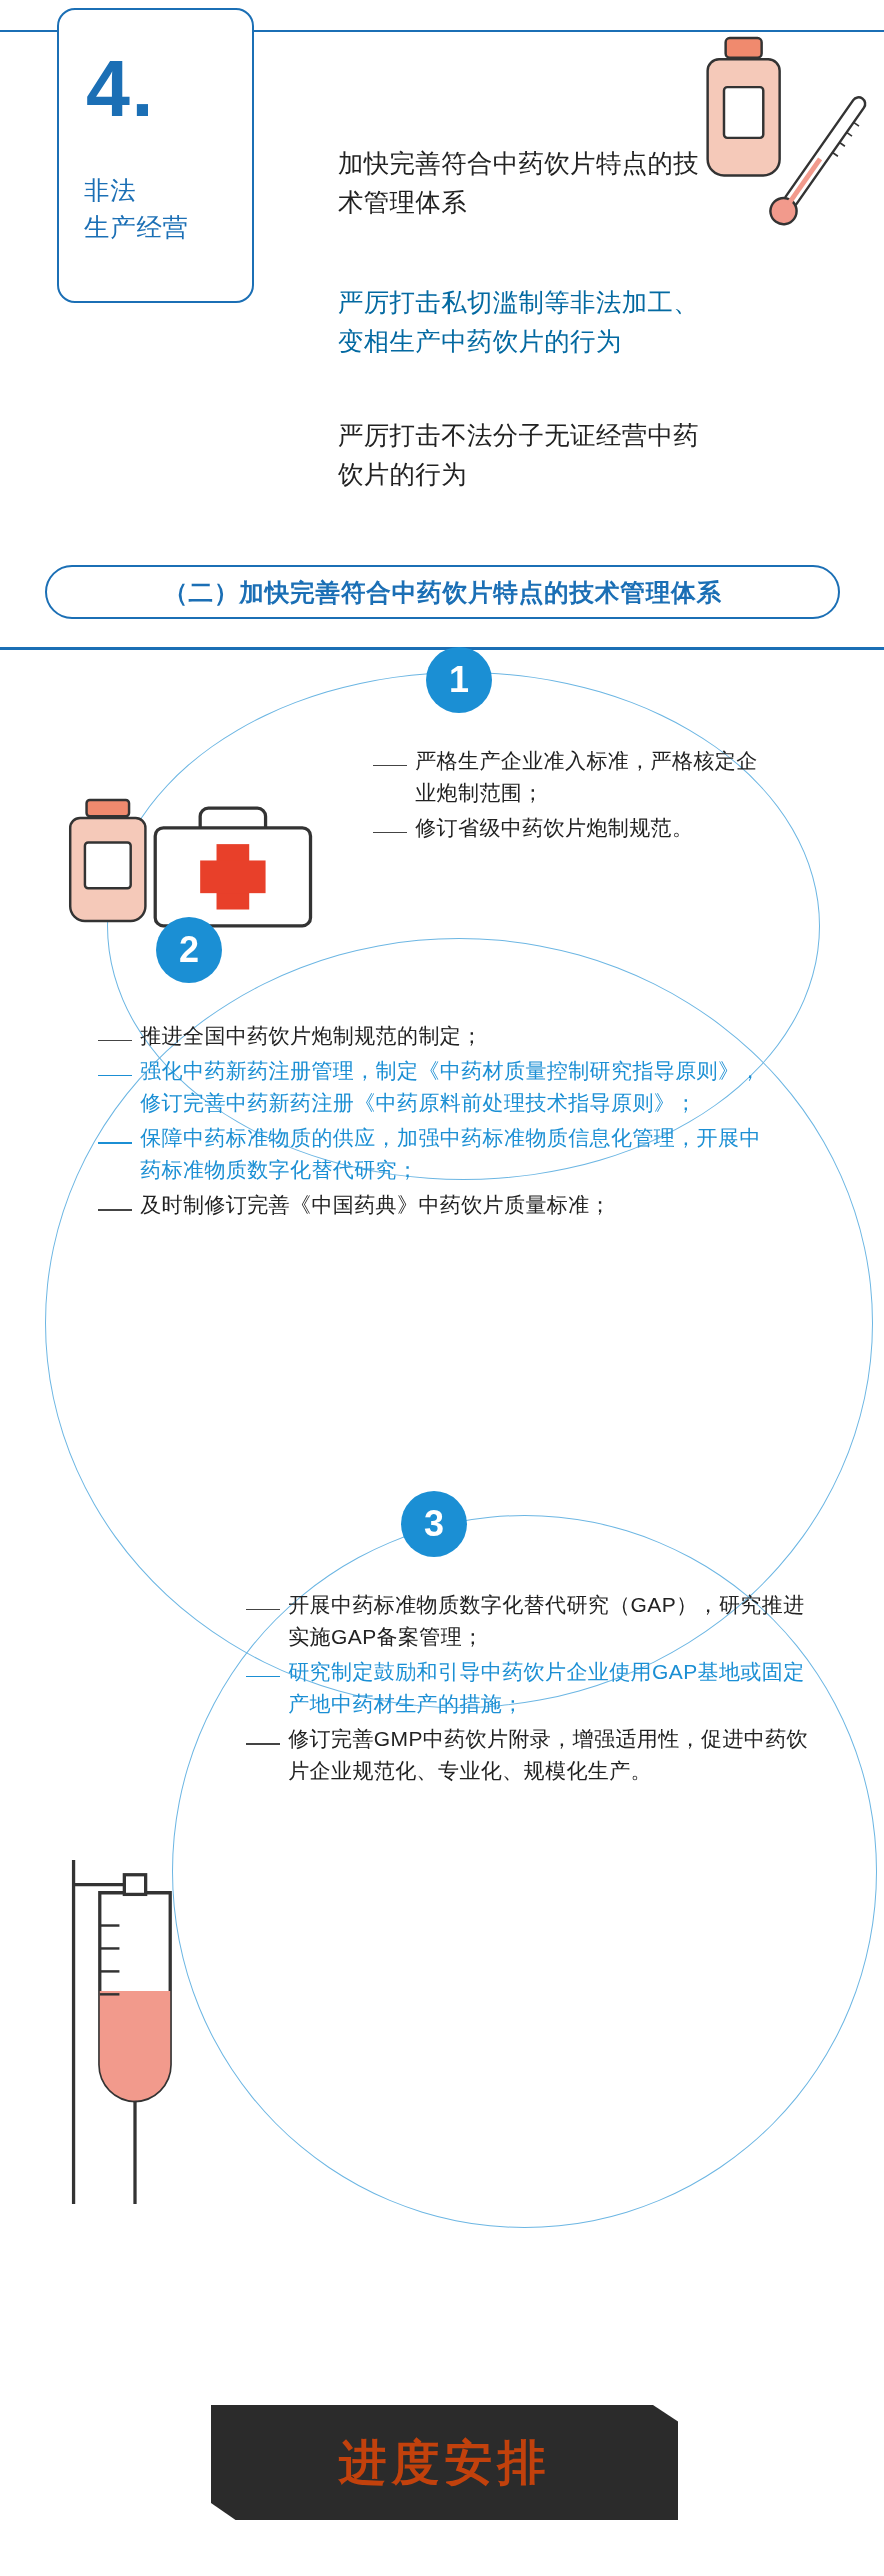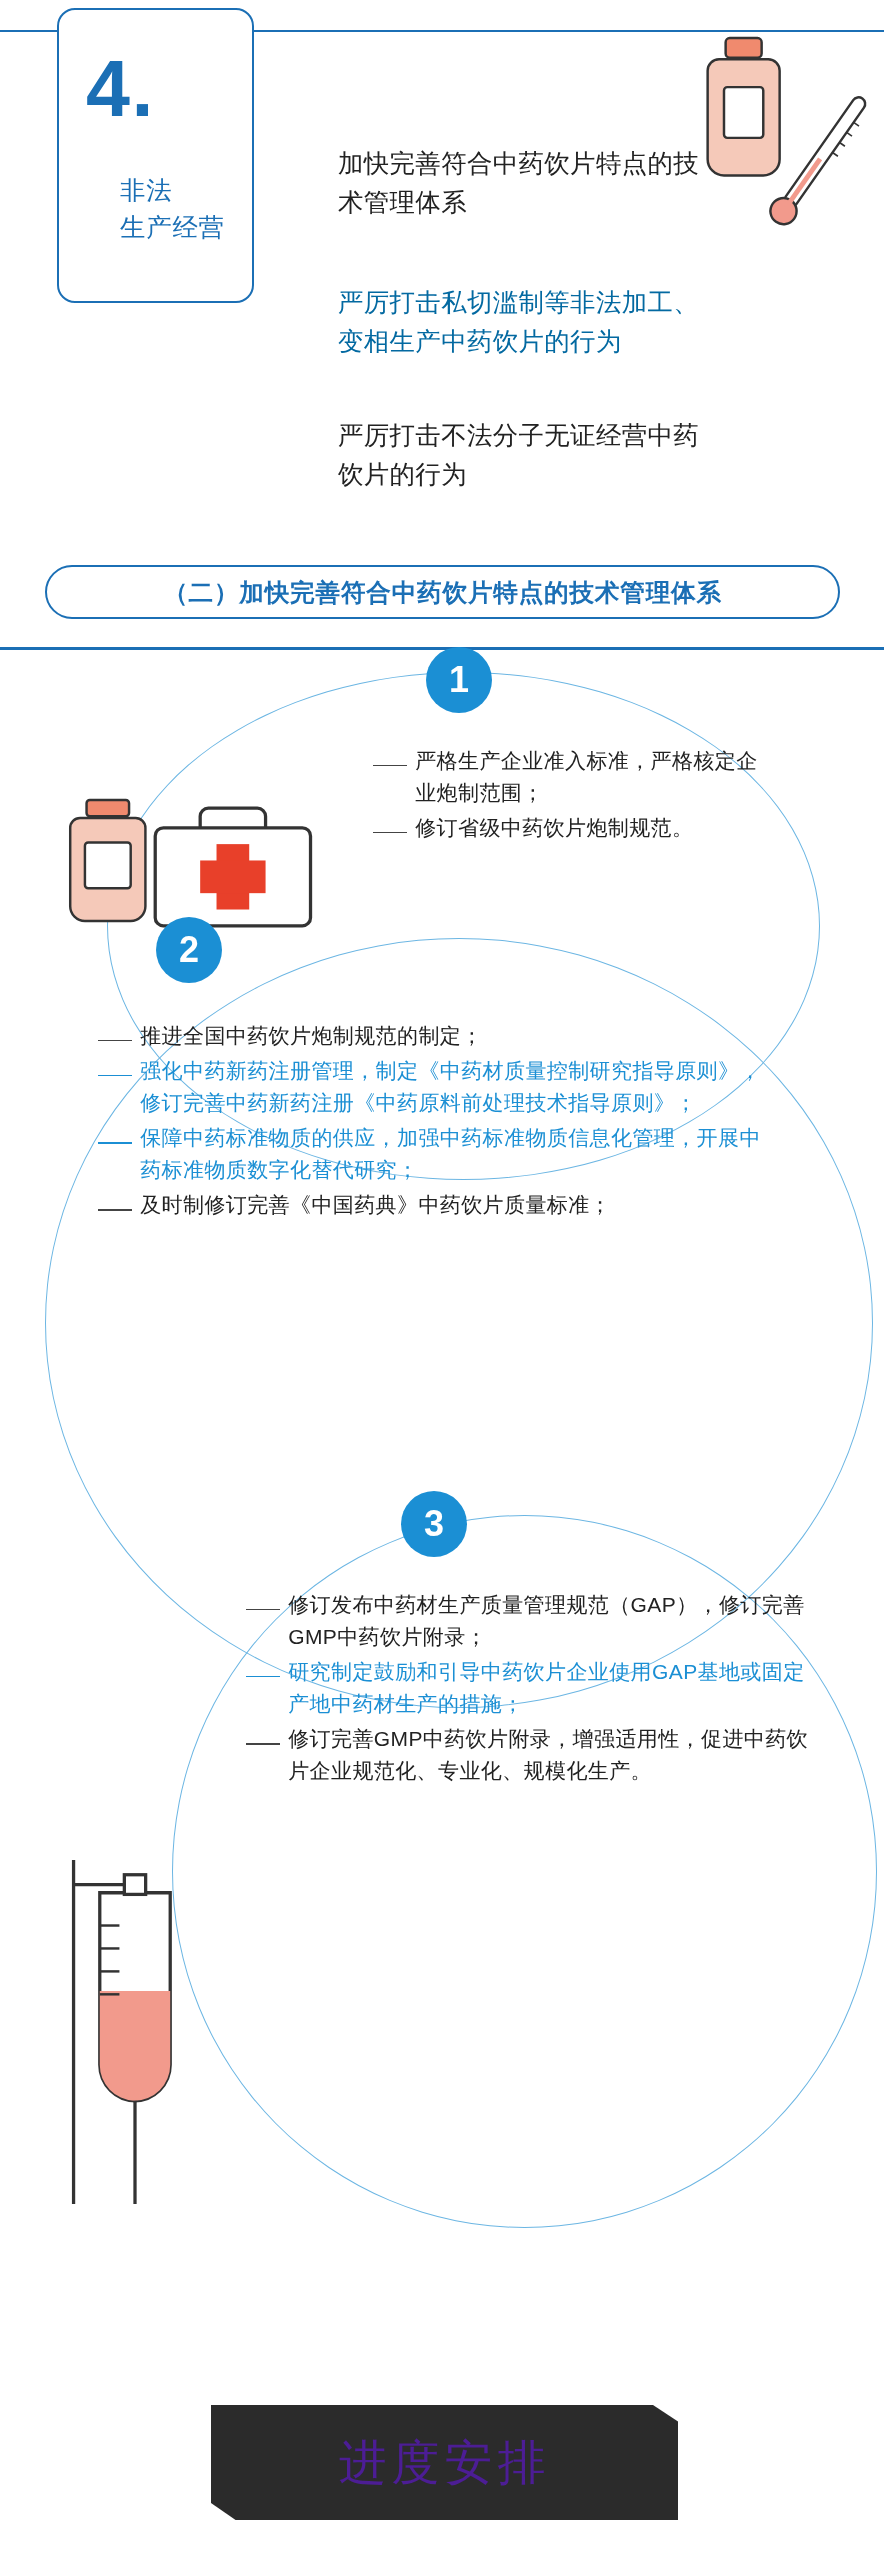--- a/index.html
+++ b/index.html
@@ -182,35 +182,35 @@
     background: #2b2b2b;
     clip-path: polygon(0 0, 442px 0, 467px 16.4px, 467px 115px, 24.6px 115px, 0 98px);
   }
   .footer .ftxt {
     position: absolute;
     left: 0; top: 0;
     width: 467px; height: 115px;
     display: flex;
     align-items: center;
     justify-content: center;
-    color: #4c1d95;
+    color: #c2410c;
     font-size: 48px;
-    font-weight: normal;
+    font-weight: bold;
     letter-spacing: 4.9px;
   }
 </style>
 </head>
 <body>
 
 <div class="sec4">
   <div class="topline"></div>
 
   <div class="numbox"></div>
   <div class="bignum">4.</div>
-  <div class="numlabel" style="white-space:pre-line;margin-left:36px;">非法
+  <div class="numlabel" style="white-space:pre-line;">非法
 生产经营</div>
 
   <div class="para dark p1">加快完善符合中药饮片特点的技术管理体系</div>
   <div class="para blue p2">严厉打击私切滥制等非法加工、变相生产中药饮片的行为</div>
   <div class="para dark p3">严厉打击不法分子无证经营中药饮片的行为</div>
 
   <svg class="bottle-ill" viewBox="0 0 220 260">
 
     <g transform="rotate(35 150 170)">
       <rect x="142" y="60" width="16" height="160" rx="8" fill="#ffffff" stroke="#333" stroke-width="3"></rect>
@@ -293,21 +293,21 @@
     <div class="line-row">
       <span class="dash"></span>
       <span class="line-text">及时制修订完善《中国药典》中药饮片质量标准；</span>
     </div>
   </div>
 
   <div class="badge b3">3</div>
   <div class="blk g3">
     <div class="line-row">
       <span class="dash"></span>
-      <span class="line-text">修订发布中药材生产质量管理规范（GAP），修订完善GMP中药饮片附录；</span>
+      <span class="line-text">开展中药标准物质数字化替代研究（GAP），研究推进实施GAP备案管理；</span>
     </div>
     <div class="line-row">
       <span class="dash blue"></span>
       <span class="line-text blue">研究制定鼓励和引导中药饮片企业使用GAP基地或固定产地中药材生产的措施；</span>
     </div>
     <div class="line-row">
       <span class="dash"></span>
       <span class="line-text">修订完善GMP中药饮片附录，增强适用性，促进中药饮片企业规范化、专业化、规模化生产。</span>
     </div>
   </div>

